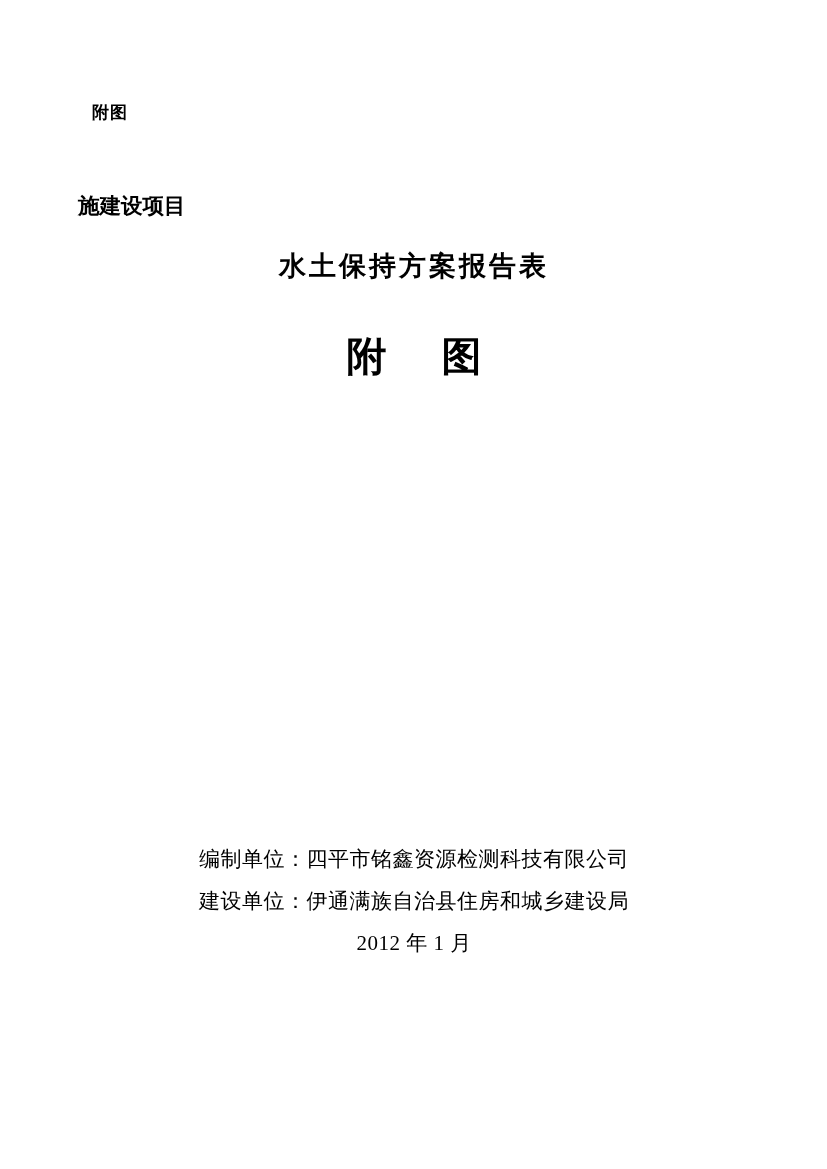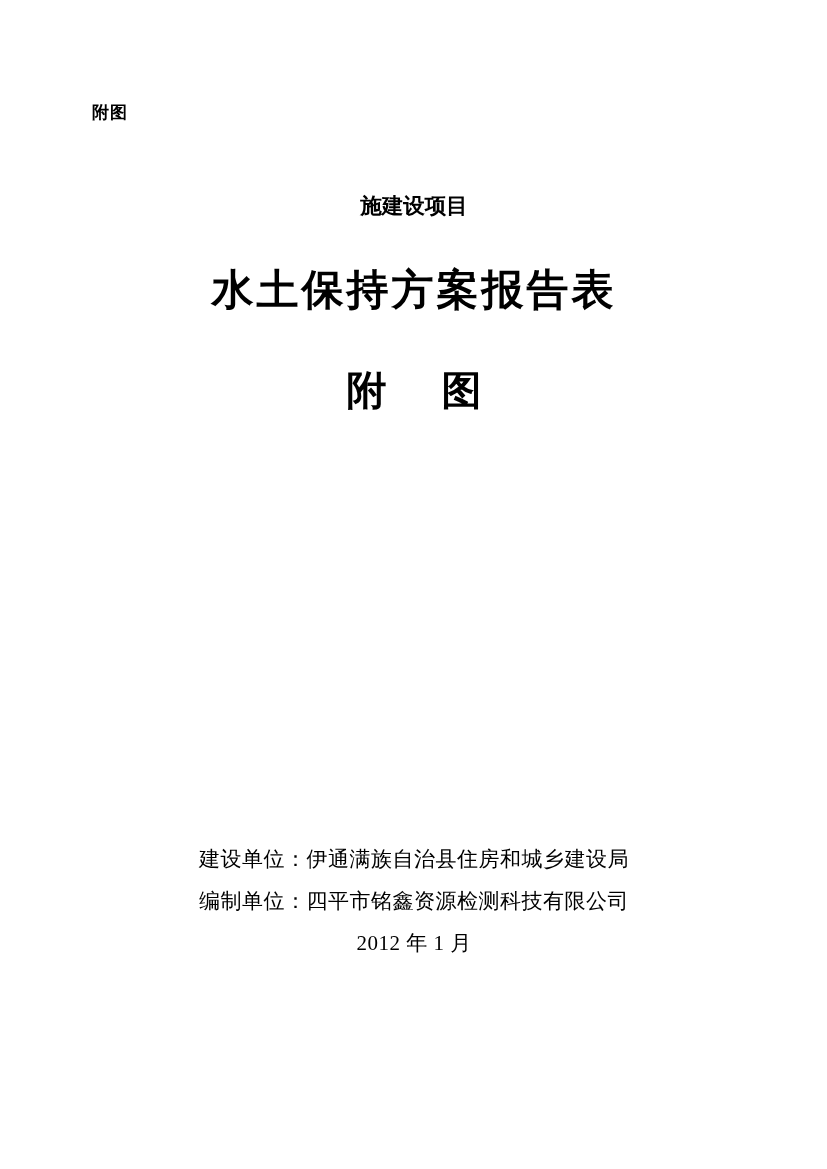--- a/index.html
+++ b/index.html
@@ -47,27 +47,27 @@
     word-break: break-all;
   }
   .project-title .line1 {
     display: block;
     text-align: justify;
     text-align-last: justify;
     white-space: nowrap;
   }
   .project-title .line2 {
     display: block;
-    text-align: center;
+    text-align: left;
   }
   .doc-type {
-    margin-top: 40px;
+    margin-top: 26px;
     font-family: "Liberation Sans", "DejaVu Sans", sans-serif;
     font-weight: bold;
-    font-size: 42px;
+    font-size: 27px;
     letter-spacing: 3px;
     line-height: 1.3;
   }
   .doc-subtype {
     margin-top: 46px;
     font-family: "Liberation Sans", "DejaVu Sans", sans-serif;
     font-weight: bold;
     font-size: 40px;
     letter-spacing: 22px;
     text-indent: 22px;
@@ -97,18 +97,18 @@
 
   <div class="title-block">
     <div class="project-title">
       <span class="line2">施建设项目</span>
     </div>
     <div class="doc-type">水土保持方案报告表</div>
     <div class="doc-subtype">附 图</div>
   </div>
 
   <div class="footer-block">
+    <span class="row">编制单位：四平市铭鑫资源检测科技有限公司</span>
     <span class="row">建设单位：伊通满族自治县住房和城乡建设局</span>
-    <span class="row">编制单位：四平市铭鑫资源检测科技有限公司</span>
     <span class="row">2012 年 1 月</span>
   </div>
 
 </div>
 
 </body></html>

